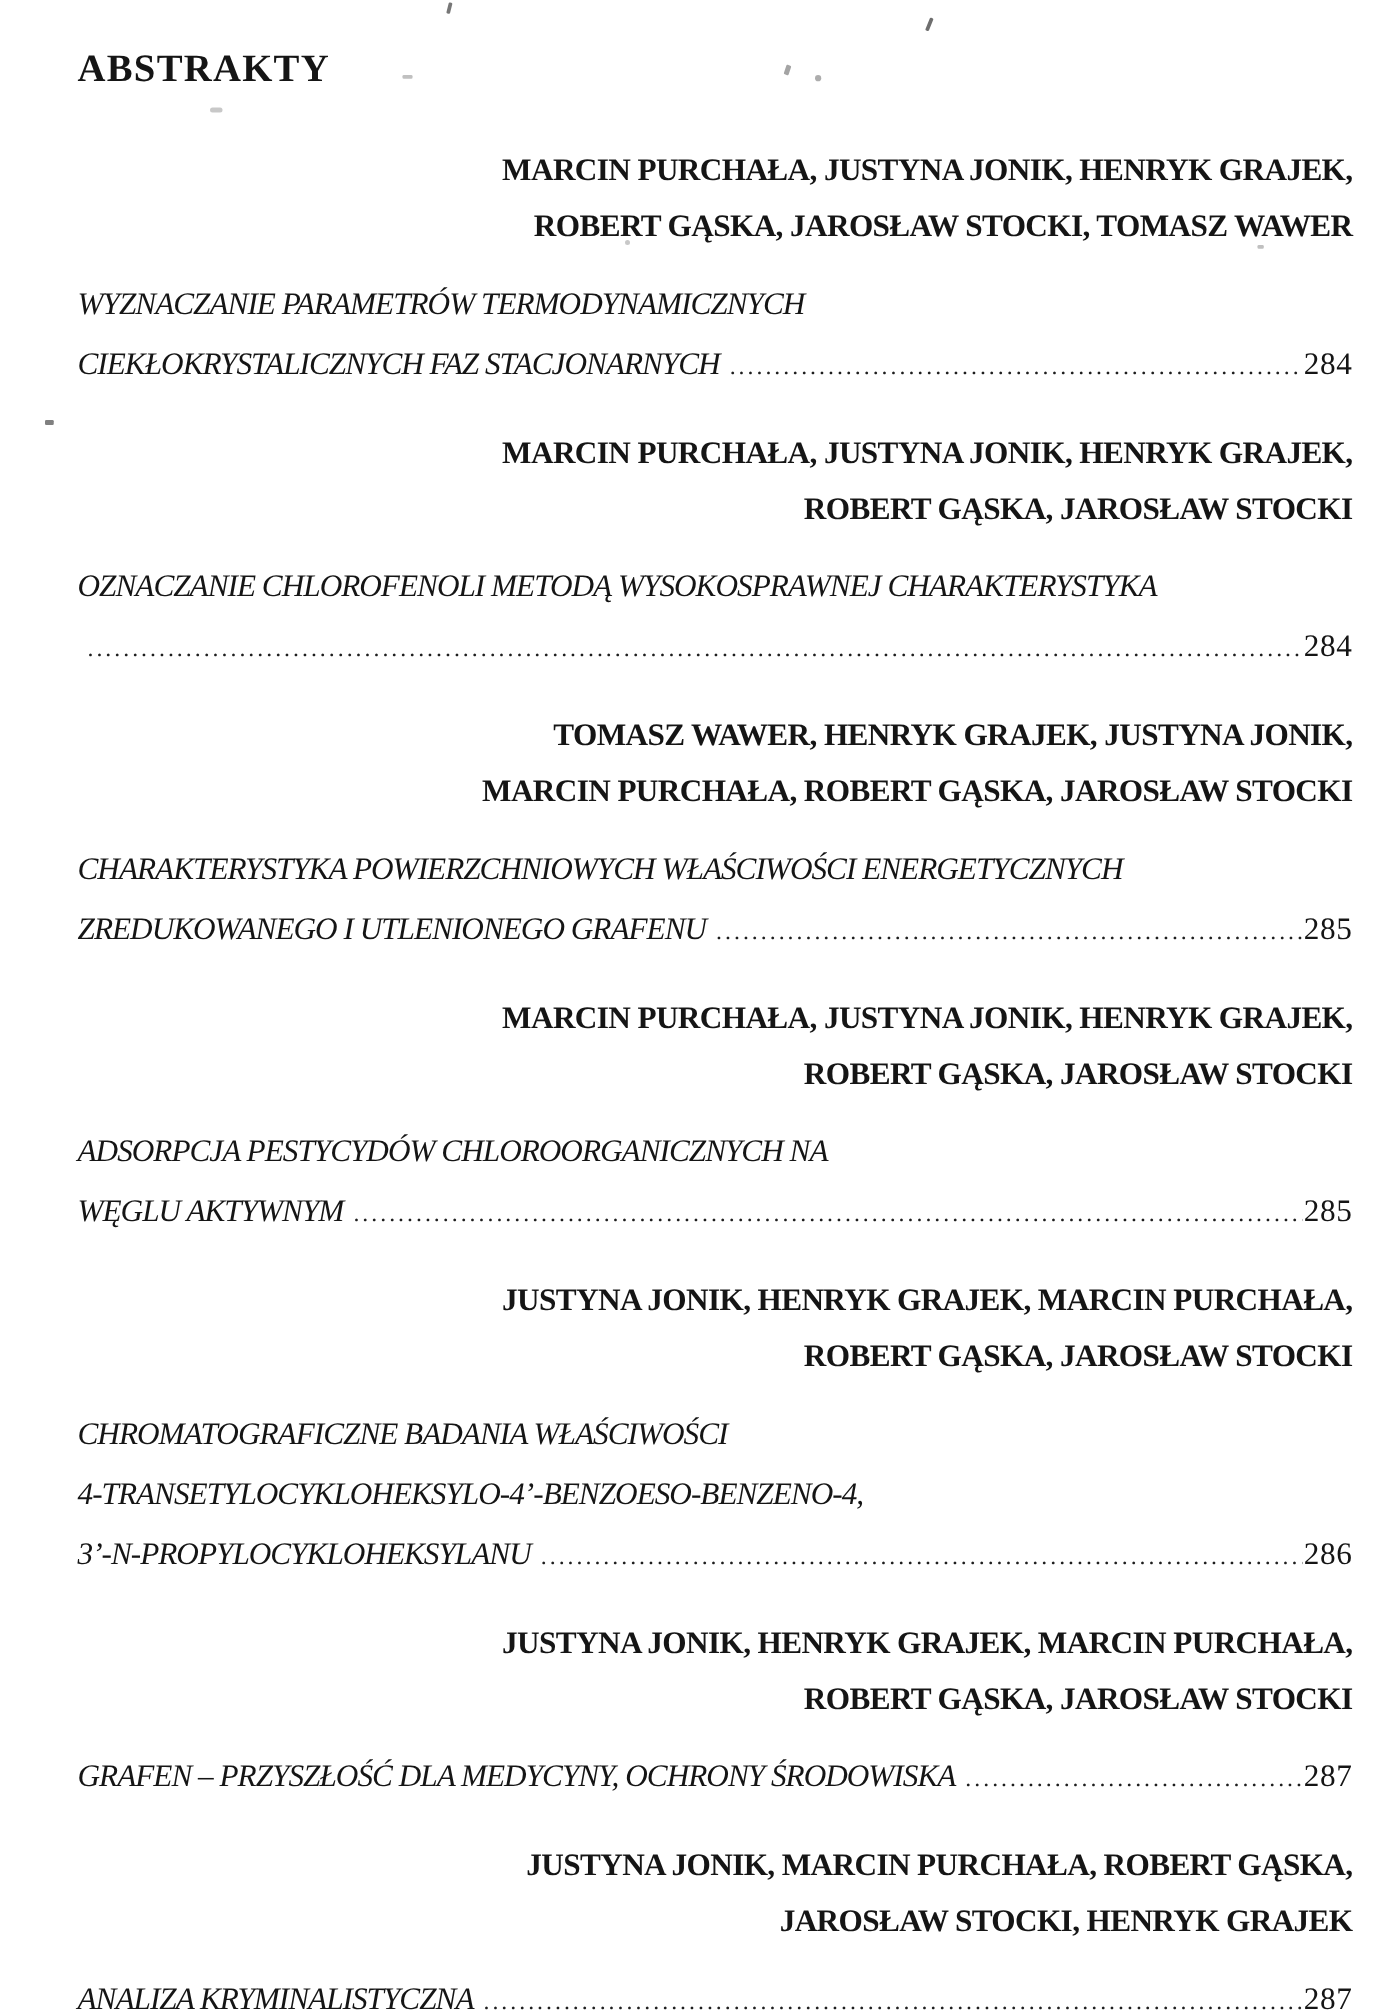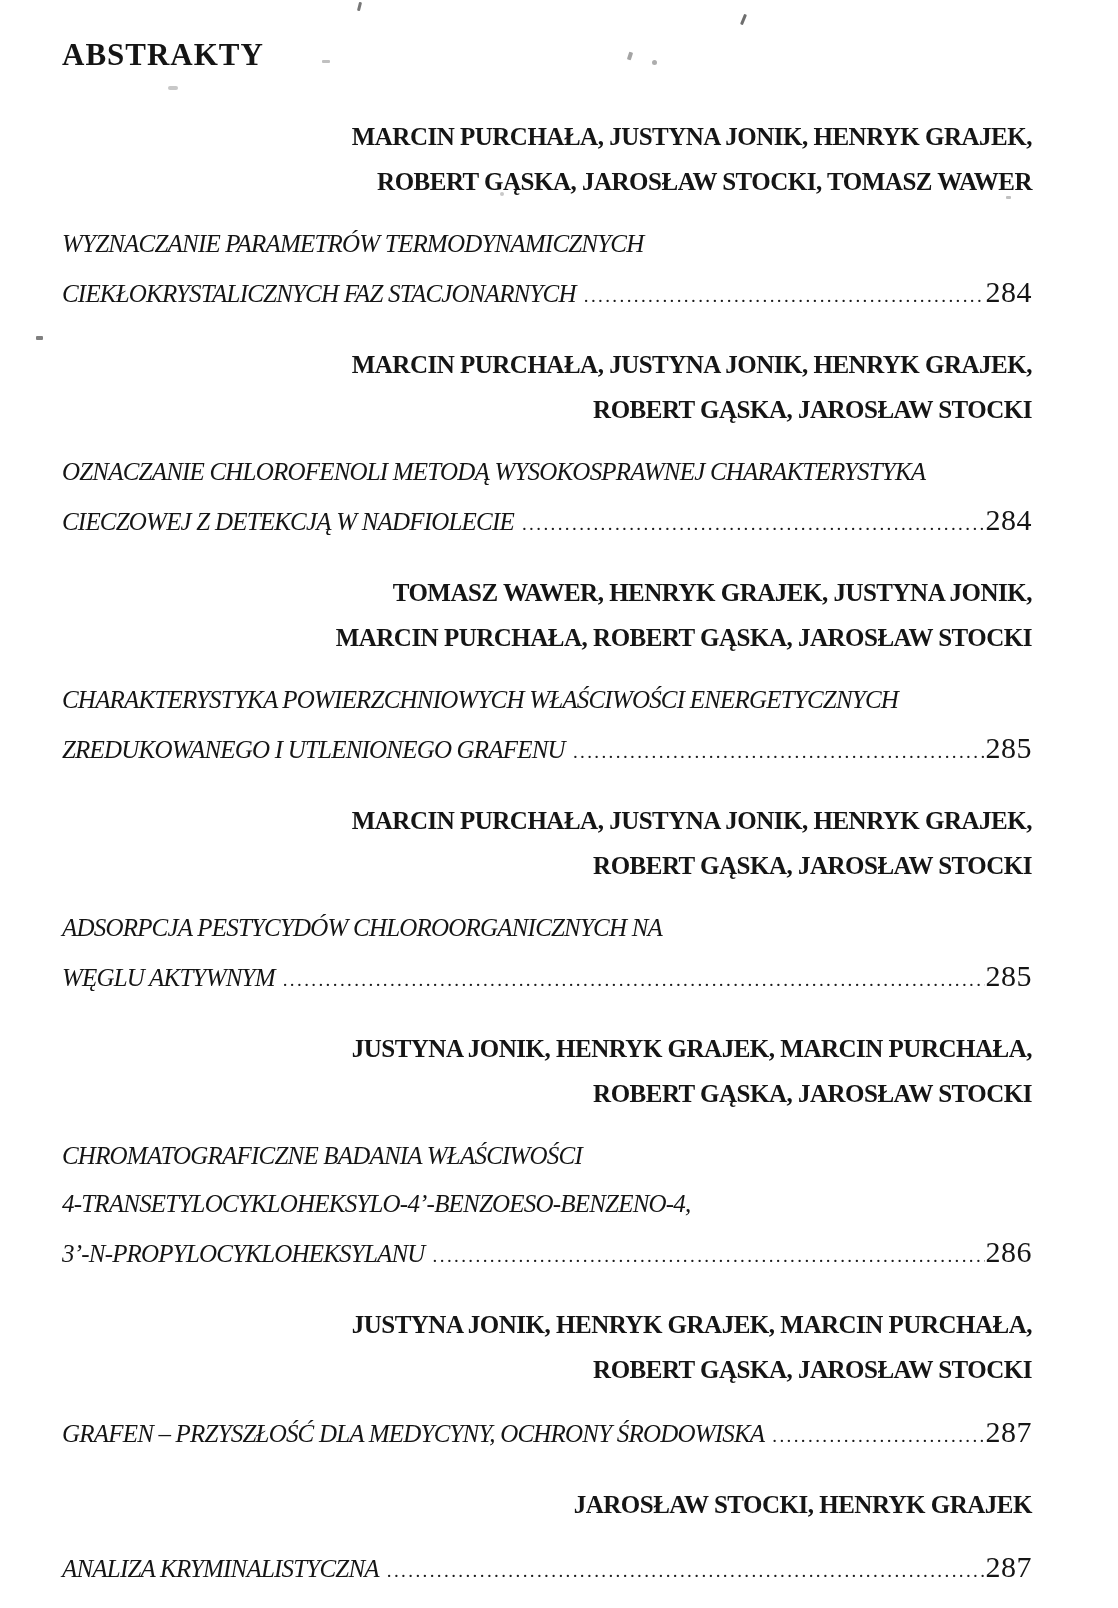--- a/index.html
+++ b/index.html
@@ -10,21 +10,21 @@
     width: 1118px;
     height: 1608px;
     background: #ffffff;
     color: #151515;
     font-family: "Liberation Serif", serif;
     position: relative;
     overflow: hidden;
   }
   .page {
     position: relative;
-    padding: 38px 86px 0 62px;
+    padding: 38px 36px 0 62px;
     box-sizing: border-box;
     width: 100%;
     height: 100%;
   }
   .heading {
     font-size: 31px;
     font-weight: bold;
     letter-spacing: 1px;
     margin: 0 0 42px 0;
     line-height: 34px;
@@ -73,21 +73,21 @@
     font-style: normal;
     font-size: 19px;
     letter-spacing: 2.4px;
     color: #1d1d1d;
     margin: 0 1px 0 8px;
     min-width: 20px;
   }
   .page-num {
     flex: 0 0 auto;
     font-style: normal;
-    font-size: 30px;
+    font-size: 25px;
     letter-spacing: 0.5px;
   }
   
   .speck {
     position: absolute;
     background: #4a4a4a;
     border-radius: 1px;
   }
   .speck.s1 { left: 358px; top: 2px;  width: 3px;  height: 9px;  opacity: .75; transform: rotate(14deg); }
   .speck.s2 { left: 742px; top: 14px; width: 3px;  height: 11px; opacity: .8;  transform: rotate(22deg); }
@@ -131,21 +131,20 @@
         </div>
       </div>
       <div class="entry">
         <div class="authors">
           <div class="author-line">MARCIN PURCHAŁA, JUSTYNA JONIK, HENRYK GRAJEK,</div>
           <div class="author-line">ROBERT GĄSKA, JAROSŁAW STOCKI</div>
         </div>
         <div class="title-block">
           <div class="title-line">OZNACZANIE CHLOROFENOLI METODĄ WYSOKOSPRAWNEJ CHARAKTERYSTYKA</div>
           <div class="title-last">
-            <span class="title-text">CIECZOWEJ Z DETEKCJĄ W NADFIOLECIE</span>
             <span class="dot-leader">............................................................................................................................................................................................................................................................................................................</span>
             <span class="page-num">284</span>
           </div>
         </div>
       </div>
       <div class="entry">
         <div class="authors">
           <div class="author-line">TOMASZ WAWER, HENRYK GRAJEK, JUSTYNA JONIK,</div>
           <div class="author-line">MARCIN PURCHAŁA, ROBERT GĄSKA, JAROSŁAW STOCKI</div>
         </div>
@@ -195,20 +194,21 @@
         <div class="title-block">
           <div class="title-last">
             <span class="title-text">GRAFEN – PRZYSZŁOŚĆ DLA MEDYCYNY, OCHRONY ŚRODOWISKA</span>
             <span class="dot-leader">............................................................................................................................................................................................................................................................................................................</span>
             <span class="page-num">287</span>
           </div>
         </div>
       </div>
       <div class="entry">
         <div class="authors">
+          <div class="author-line">JUSTYNA JONIK, MARCIN PURCHAŁA, ROBERT GĄSKA,</div>
           <div class="author-line">JAROSŁAW STOCKI, HENRYK GRAJEK</div>
         </div>
         <div class="title-block">
           <div class="title-last">
             <span class="title-text">ANALIZA KRYMINALISTYCZNA</span>
             <span class="dot-leader">............................................................................................................................................................................................................................................................................................................</span>
             <span class="page-num">287</span>
           </div>
         </div>
       </div>

